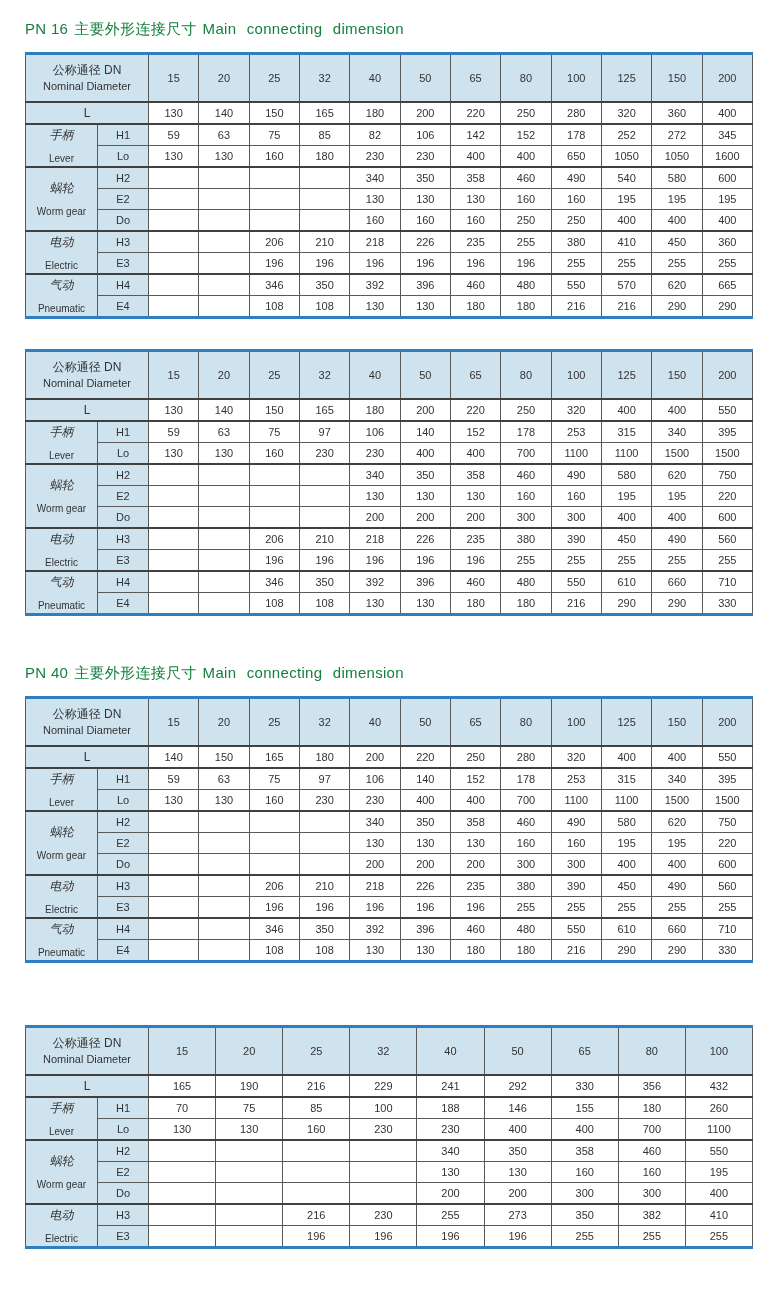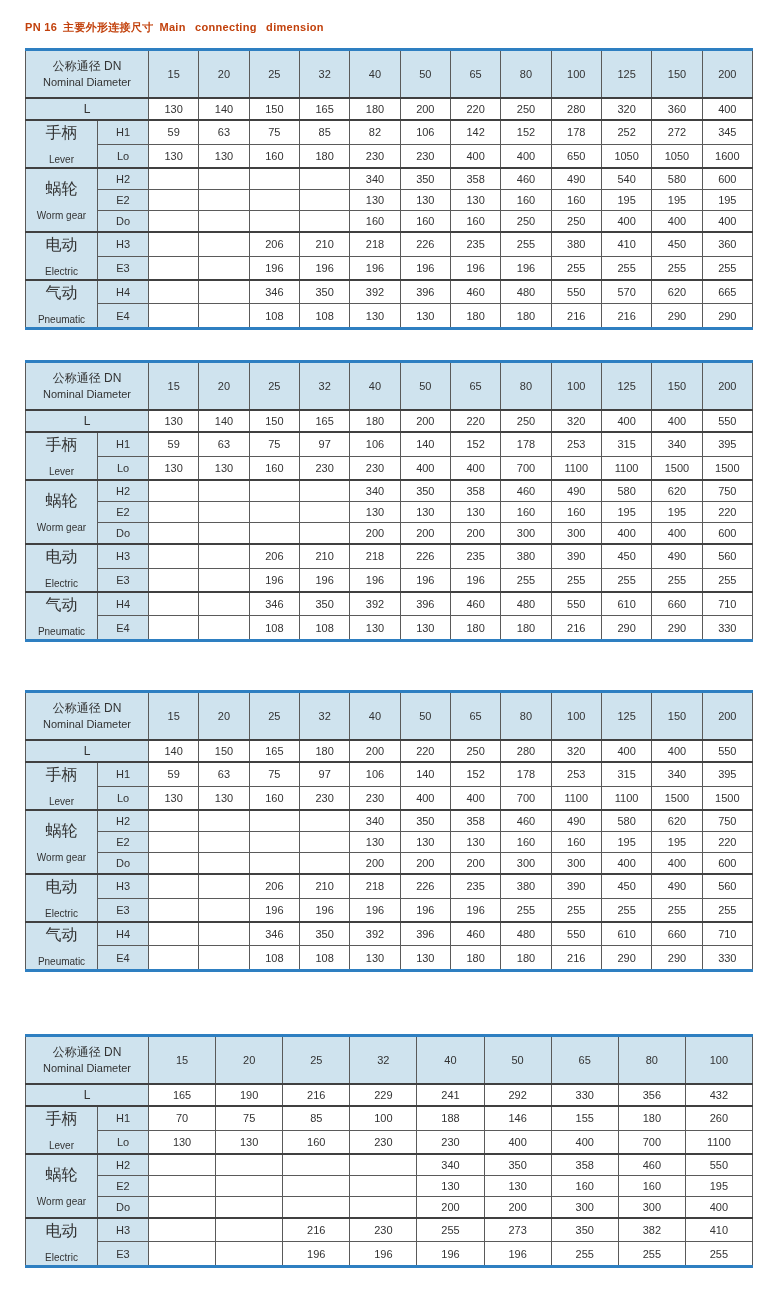--- a/index.html
+++ b/index.html
@@ -13,23 +13,23 @@
     width: 778px;
     box-sizing: border-box;
     padding: 20px 25px 28px 25px;
     background: #ffffff;
   }
   .section + .section { margin-top: 30px; }
   .section:nth-of-type(3) { margin-top: 48px; }
   .section:nth-of-type(4) { margin-top: 62px; }
 
   .section-title {
-    font-size: 11px;
-    font-weight: bold;
-    color: #c2410c;
+    font-size: 15px;
+    font-weight: normal;
+    color: #15803d;
     margin: 0 0 13px 0;
     letter-spacing: 0.3px;
   }
   .section-title .t-pn { margin-right: 6px; }
   .section-title .t-cn { margin-right: 6px; }
   .section-title .t-en { word-spacing: 6px; }
 
   table.dim-table {
     border-collapse: collapse;
     table-layout: fixed;
@@ -53,21 +53,21 @@
     border-top: 2px solid #404040;
   }
   .dim-table thead th {
     background: #cfe3ee;
     height: 46px;
   }
   .dim-table .dn-cell .dn-cn { font-size: 12px; line-height: 1.35; }
   .dim-table .dn-cell .dn-en { font-size: 11px; line-height: 1.35; }
   .dim-table td.lbl { background: #cfe3ee; }
   .dim-table td.l-label { font-size: 12px; height: 20px; }
-  .dim-table td.cat .cat-cn { font-size: 16px; line-height: 1.5; }
+  .dim-table td.cat .cat-cn { font-size: 12px; line-height: 1.5; font-style: italic; }
   .dim-table td.cat .cat-en { font-size: 10px; line-height: 1.4; margin-top: 8px; }
   .dim-table td.sub { font-size: 11px; height: 20px; }
   .dim-table td.val { background: #ffffff; height: 20px; }
 </style>
 </head>
 <body>
 
 <div class="page" id="content">
     <div class="section">
       <h2 class="section-title"><span class="t-pn">PN 16</span><span class="t-cn">主要外形连接尺寸</span><span class="t-en">Main connecting dimension</span></h2>
@@ -480,20 +480,21 @@
             <td class="val">180</td>
             <td class="val">216</td>
             <td class="val">290</td>
             <td class="val">290</td>
             <td class="val">330</td>
           </tr>
         </tbody>
       </table>
     </div>
     <div class="section">
+      <h2 class="section-title"><span class="t-pn">PN 40</span><span class="t-cn">主要外形连接尺寸</span><span class="t-en">Main connecting dimension</span></h2>
       <table class="dim-table">
         <colgroup>
           <col style="width:72px">
           <col style="width:51px">
           <col>
           <col>
           <col>
           <col>
           <col>
           <col>

